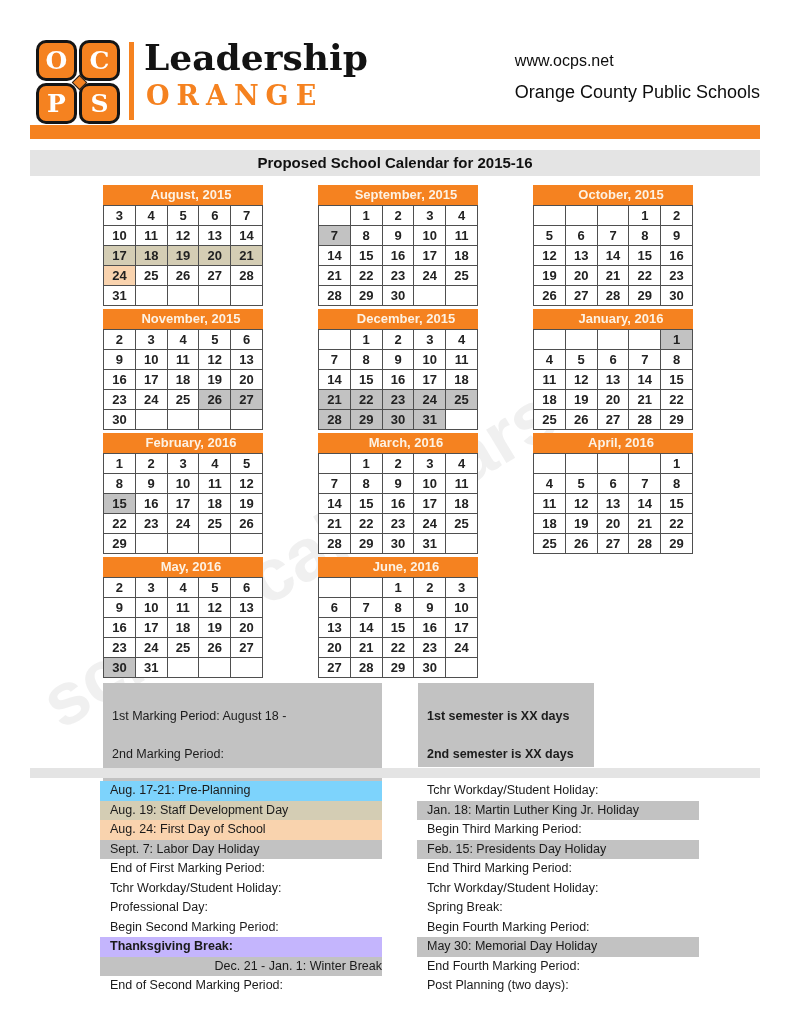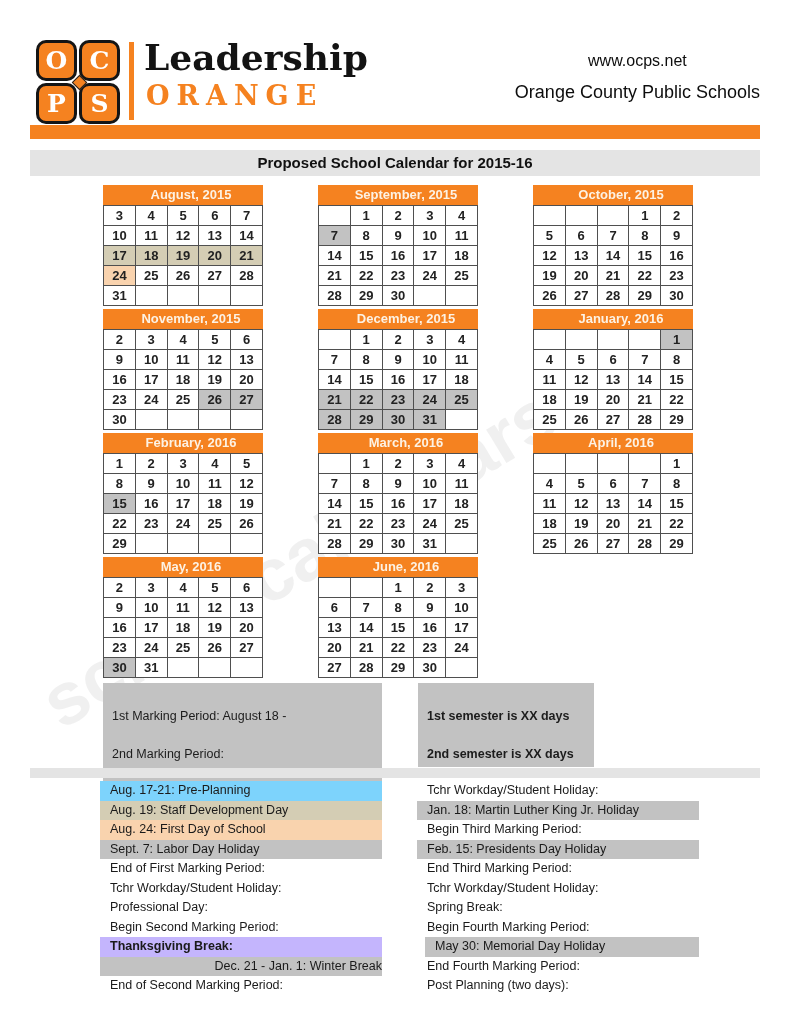--- a/index.html
+++ b/index.html
@@ -14,21 +14,21 @@
   .tile{background:#F58220;border:3px solid #151515;border-radius:10px;
     color:#fff;font-family:"DejaVu Serif",serif;font-weight:bold;font-size:25px;
     display:flex;align-items:center;justify-content:center;}
   .logo-diamond{position:absolute;left:74px;top:77px;width:9px;height:9px;
     background:#F58220;border:1px solid #222;transform:rotate(45deg);}
   .logo-bar{position:absolute;left:129px;top:42px;width:5px;height:78px;background:#F58220;}
   .logo-leadership{position:absolute;left:144px;top:36px;font-family:"DejaVu Serif",serif;
     font-weight:bold;font-size:36px;color:#131313;}
   .logo-orange{position:absolute;left:146px;top:80px;font-family:"DejaVu Serif",serif;
     font-weight:bold;font-size:27px;color:#F58220;letter-spacing:7px;}
-  .header-right{position:absolute;right:31px;top:52px;text-align:center;color:#0d0d0d;}
+  .header-right{position:absolute;right:31px;top:52px;text-align:left;color:#0d0d0d;}
   .website{font-size:16px;margin-bottom:12px;}
   .org{font-size:18px;}
   .orange-rule{position:absolute;left:30px;top:125px;width:730px;height:14px;background:#F58220;}
   .title-bar{position:absolute;left:30px;top:150px;width:730px;height:26px;background:#E4E4E4;
     text-align:center;line-height:26px;font-weight:bold;font-size:15px;color:#111;}
   
   .months-grid{position:absolute;left:103px;top:185px;
     display:grid;grid-template-columns:repeat(3,160px);column-gap:55px;row-gap:3px;}
   .month{width:160px;}
   .month-title{height:20px;background:#F58220;color:#FDF2E4;font-size:13px;font-weight:bold;
@@ -438,18 +438,18 @@
     </div>
   <div class="legend-right">
       <div class="legend-item">Tchr Workday/Student Holiday:</div>
       <div class="legend-item" style="background-color: rgb(194, 194, 194);">Jan. 18: Martin Luther King Jr. Holiday</div>
       <div class="legend-item">Begin Third Marking Period:</div>
       <div class="legend-item" style="background-color: rgb(194, 194, 194);">Feb. 15: Presidents Day Holiday</div>
       <div class="legend-item">End Third Marking Period:</div>
       <div class="legend-item">Tchr Workday/Student Holiday:</div>
       <div class="legend-item">Spring Break:</div>
       <div class="legend-item">Begin Fourth Marking Period:</div>
-      <div class="legend-item" style="background-color: rgb(194, 194, 194); margin-left: 8px;">May 30: Memorial Day Holiday</div>
+      <div class="legend-item" style="background-color: rgb(194, 194, 194);">May 30: Memorial Day Holiday</div>
       <div class="legend-item">End Fourth Marking Period:</div>
       <div class="legend-item">Post Planning (two days):</div>
     </div>
 
 </div>
 
 </body></html>

